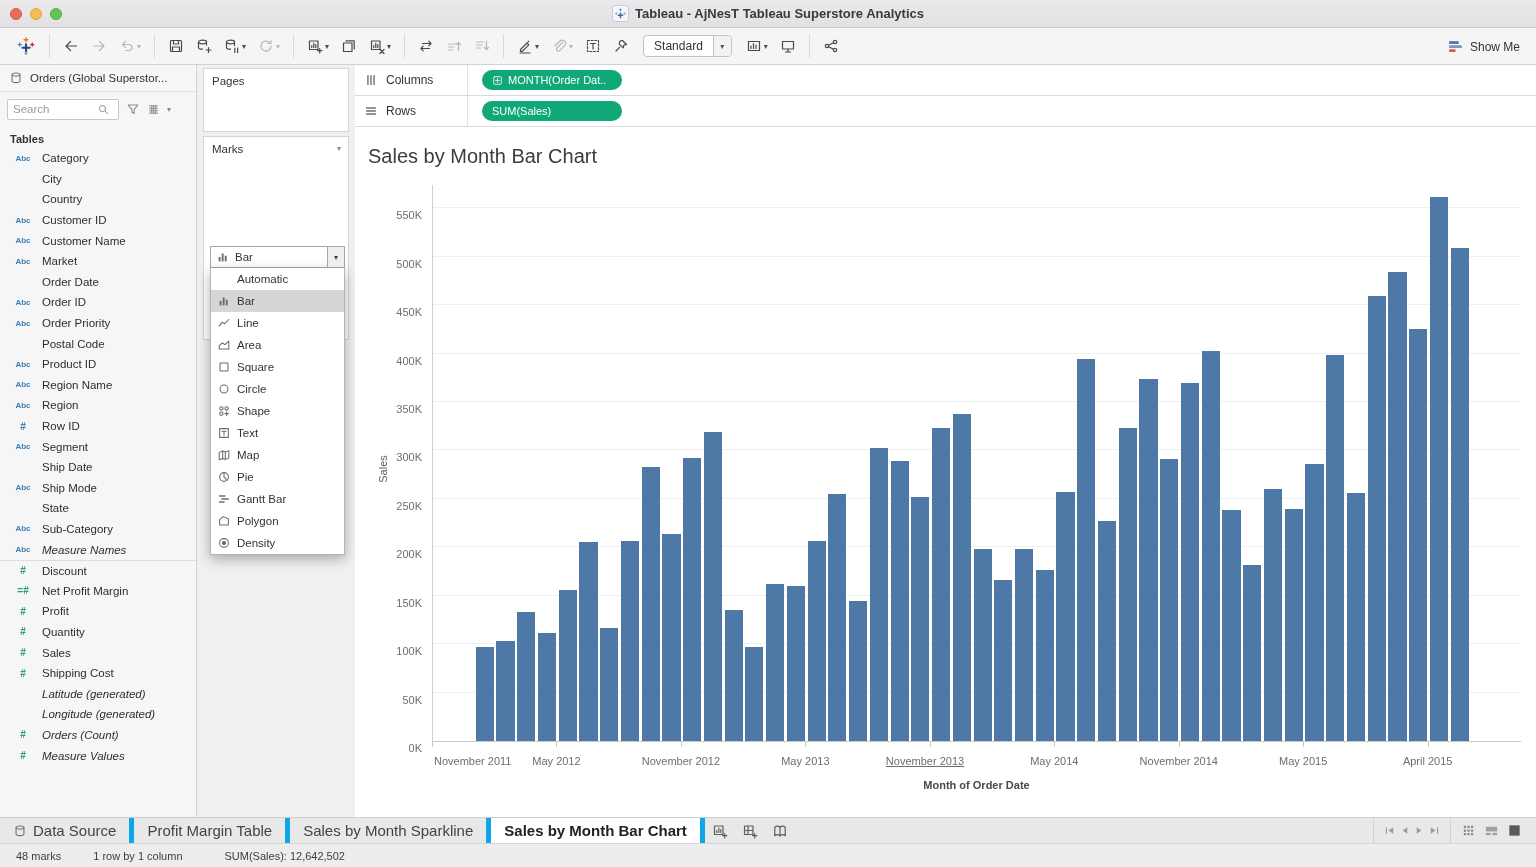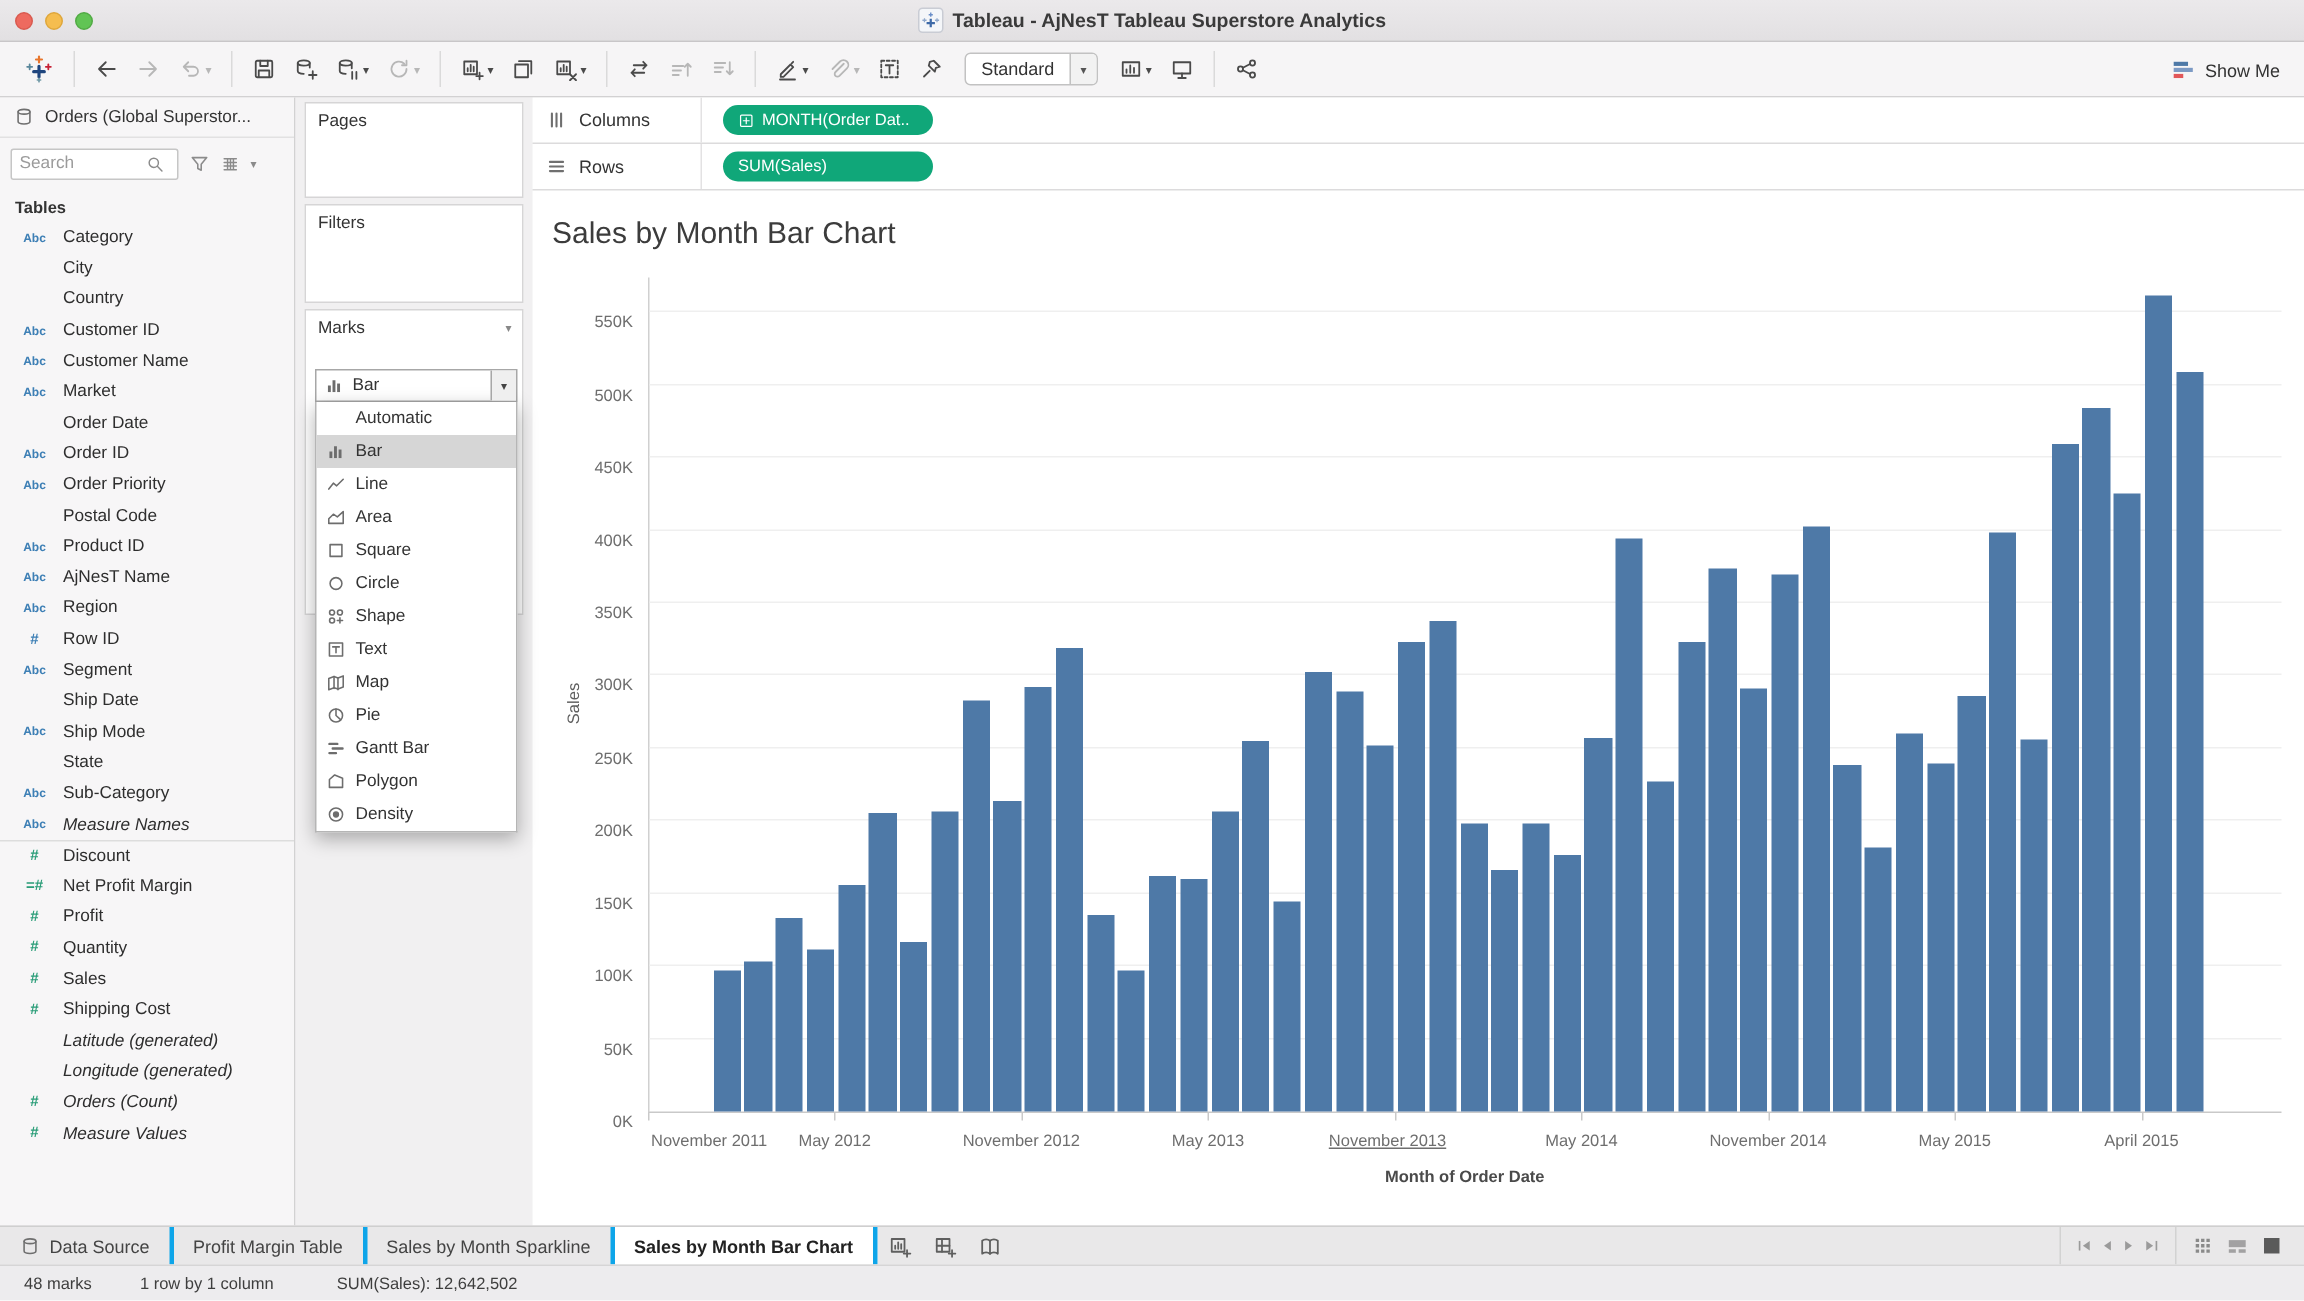--- a/index.html
+++ b/index.html
@@ -111,22 +111,22 @@
     font-size:11px; color:#5f5f5f; width:60px; text-align:center; }
   .xlabels { position:absolute; left:77px; top:690px; width:1089px; height:16px; }
   .xlabels div { position:absolute; font-size:11px; color:#6e6e6e; white-space:nowrap; }
   .xtick { position:absolute; top:677px; width:1px; height:5px; background:#c9c9c9; }
   .x-axis-title { position:absolute; top:714px; font-size:11px; font-weight:bold; color:#4a4a4a;
     transform:translateX(-50%); }
 
   
   .tabsbar { position:absolute; left:0; right:0; bottom:24px; height:26px; background:#e9e8e9;
     border-top:1px solid #cfcfcf; display:flex; align-items:stretch; }
-  .sheet-tab { display:flex; align-items:center; gap:6px; padding:0 13px; font-size:12px; color:#444;
-    border-right:3px solid #0ea5e9; white-space:nowrap; }
+  .sheet-tab { display:flex; align-items:center; gap:6px; padding:0 13px; font-size:15px; color:#444;
+    border-right:5px solid #0ea5e9; white-space:nowrap; }
   .sheet-tab .ic { color:#6f6f6f; display:flex; }
   .sheet-tab.active { background:#fff; font-weight:bold; color:#222; }
   .tab-new { width:30px; display:flex; align-items:center; justify-content:center; color:#5f5f5f; }
   .tab-right { margin-left:auto; display:flex; align-items:center; padding-right:6px; gap:2px; }
   .nav-group { display:flex; align-items:center; gap:4px; padding:0 10px; border-left:1px solid #d2d2d2;
     border-right:1px solid #d2d2d2; height:100%; color:#9a9a9a; }
   .view-group { display:flex; align-items:center; gap:8px; padding:0 8px; }
   .view-group .vic { display:flex; color:#8a8a8a; }
 
   
@@ -466,21 +466,21 @@
         <div class="field-row dim">
           <span class="fic">
             <span class="abc">Abc</span>
           </span>
           <span class="flabel">Product ID</span>
         </div>
         <div class="field-row dim">
           <span class="fic">
             <span class="abc">Abc</span>
           </span>
-          <span class="flabel">AjNesT Name</span>
+          <span class="flabel">Region Name</span>
         </div>
         <div class="field-row dim">
           <span class="fic">
             <span class="abc">Abc</span>
           </span>
           <span class="flabel">Region</span>
         </div>
         <div class="field-row dim">
           <span class="fic">
             <span class="hash">#</span>
@@ -582,23 +582,20 @@
             <span class="hash">#</span>
           </span>
           <span class="flabel">Measure Values</span>
         </div>
       </div>
   </div>
 
   <div class="shelfcol">
     <div class="card card-pages">
       <div class="card-label">Pages</div>
-    </div>
-    <div class="card card-filters">
-      <div class="card-label">Filters</div>
     </div>
     <div class="card card-marks">
       <div class="card-label">Marks</div>
       <span class="dd">▾</span>
     </div>
   </div>
 
   <div class="chartcol">
     <div class="shelf-row">
       <div class="shelf-label">

